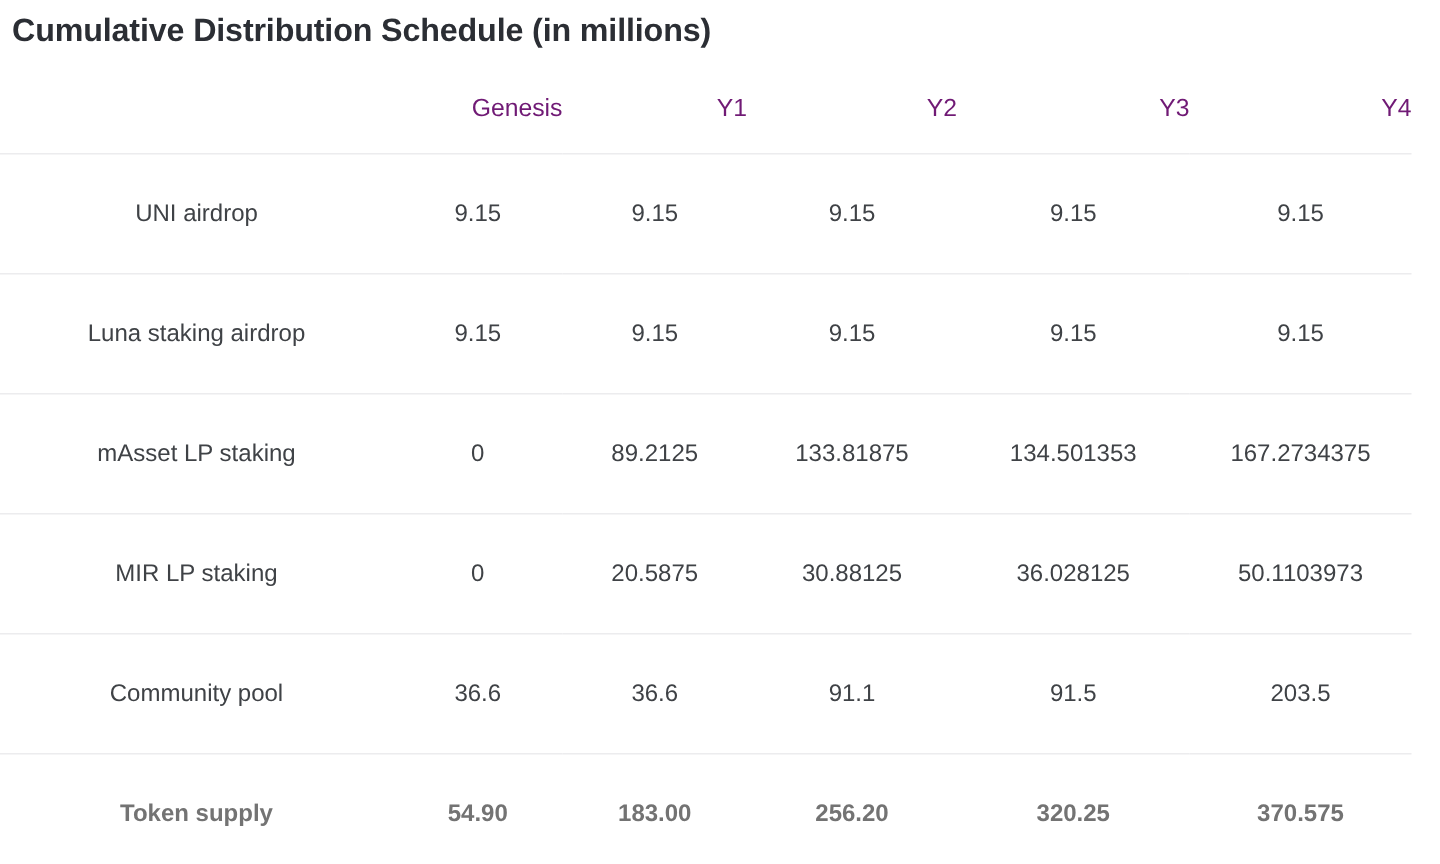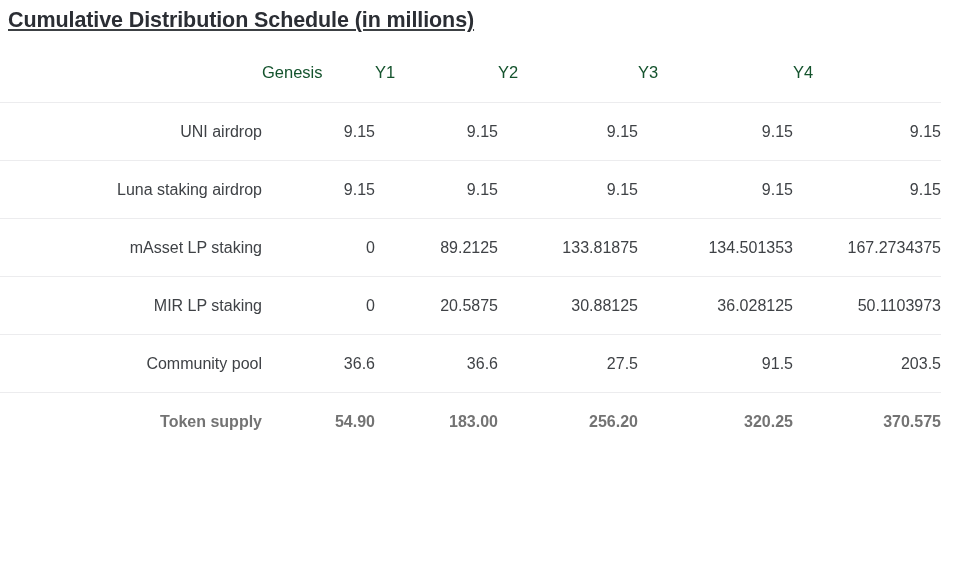--- a/index.html
+++ b/index.html
@@ -15,21 +15,20 @@
     color: #3c4043;
     -webkit-font-smoothing: antialiased;
   }
 
   .page {
     position: relative;
     width: 960px;
     height: 576px;
     box-sizing: border-box;
     padding: 0;
-    text-decoration: underline;
   }
 
   .title {
     margin: 0;
     padding: 6px 0 0 8px;
     font-size: 21.5px;
     font-weight: bold;
     letter-spacing: -0.1px;
     color: #2b2e34;
     line-height: 28px;
@@ -50,35 +49,35 @@
   }
 
   table.schedule col.c-label { width: 262px; }
   table.schedule col.c-genesis { width: 113px; }
   table.schedule col.c-y1 { width: 123px; }
   table.schedule col.c-y2 { width: 140px; }
   table.schedule col.c-y3 { width: 155px; }
   table.schedule col.c-y4 { width: 148px; }
 
   table.schedule th {
-    text-align: left;
+    text-align: right;
     font-weight: normal;
-    color: #14532d;
+    color: #701a75;
     font-size: 16.5px;
     padding: 0 0 20px 0;
     vertical-align: bottom;
     border: none;
   }
 
   table.schedule td {
-    text-align: right;
+    text-align: center;
     color: #3f4246;
     font-size: 16px;
     height: 57px;
-    padding: 0;
+    padding: 11px;
     vertical-align: middle;
     border-top: 1px solid #ececee;
     white-space: nowrap;
   }
 
   table.schedule tr.total td {
     font-weight: bold;
     color: #737373;
   }
 
@@ -147,21 +146,21 @@
           <td>20.5875</td>
           <td>30.88125</td>
           <td>36.028125</td>
           <td>50.1103973</td>
         </tr>
 
         <tr>
           <td class="cell-label">Community pool</td>
           <td>36.6</td>
           <td>36.6</td>
-          <td>27.5</td>
+          <td>91.1</td>
           <td>91.5</td>
           <td>203.5</td>
         </tr>
 
         <tr class="total">
           <td class="cell-label">Token supply</td>
           <td>54.90</td>
           <td>183.00</td>
           <td>256.20</td>
           <td>320.25</td>

